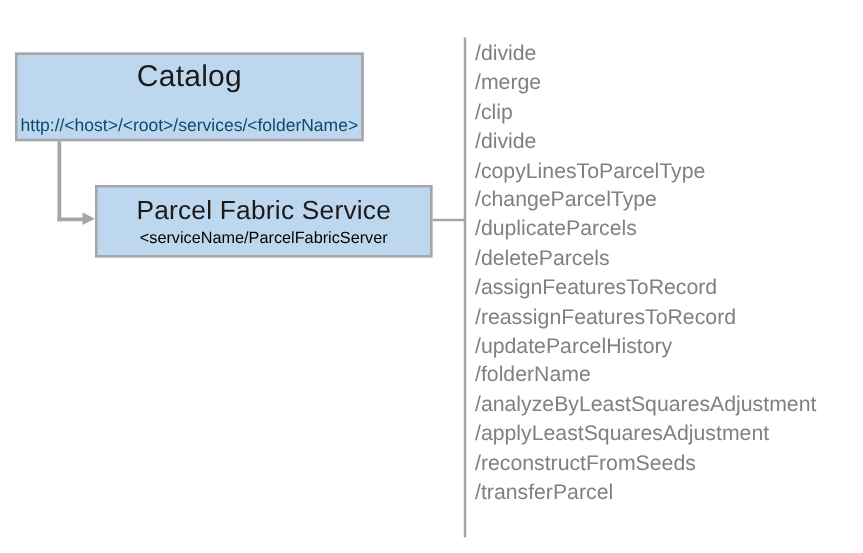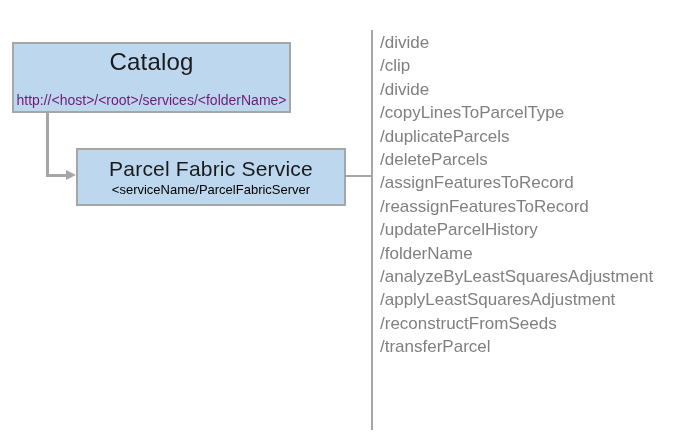--- a/index.html
+++ b/index.html
@@ -46,21 +46,21 @@
   }
   #node-catalog .node-title {
     font-size: 24px;
     line-height: 28px;
     color: #1a1a1a;
     letter-spacing: 0.2px;
   }
   #node-catalog .node-subtitle {
     font-size: 14px;
     line-height: 18px;
-    color: #701a75;
+    color: #0c4a6e;
     margin-top: 15px;
     white-space: nowrap;
   }
 
   #node-parcel-fabric-service {
     left: 76px;
     top: 148px;
     width: 270px;
     height: 58px;
   }
@@ -160,23 +160,25 @@
     <div class="node-title">Parcel Fabric Service</div>
     <div class="node-subtitle">&lt;serviceName/ParcelFabricServer</div>
   </div>
 
   <div class="connector" id="connector-service-to-operations"></div>
 
   <div id="operations-divider"></div>
 
   <ul id="operations-list">
       <li>/divide</li>
+      <li>/merge</li>
       <li>/clip</li>
       <li>/divide</li>
       <li>/copyLinesToParcelType</li>
+      <li>/changeParcelType</li>
       <li>/duplicateParcels</li>
       <li>/deleteParcels</li>
       <li>/assignFeaturesToRecord</li>
       <li>/reassignFeaturesToRecord</li>
       <li>/updateParcelHistory</li>
       <li>/folderName</li>
       <li>/analyzeByLeastSquaresAdjustment</li>
       <li>/applyLeastSquaresAdjustment</li>
       <li>/reconstructFromSeeds</li>
       <li>/transferParcel</li>

